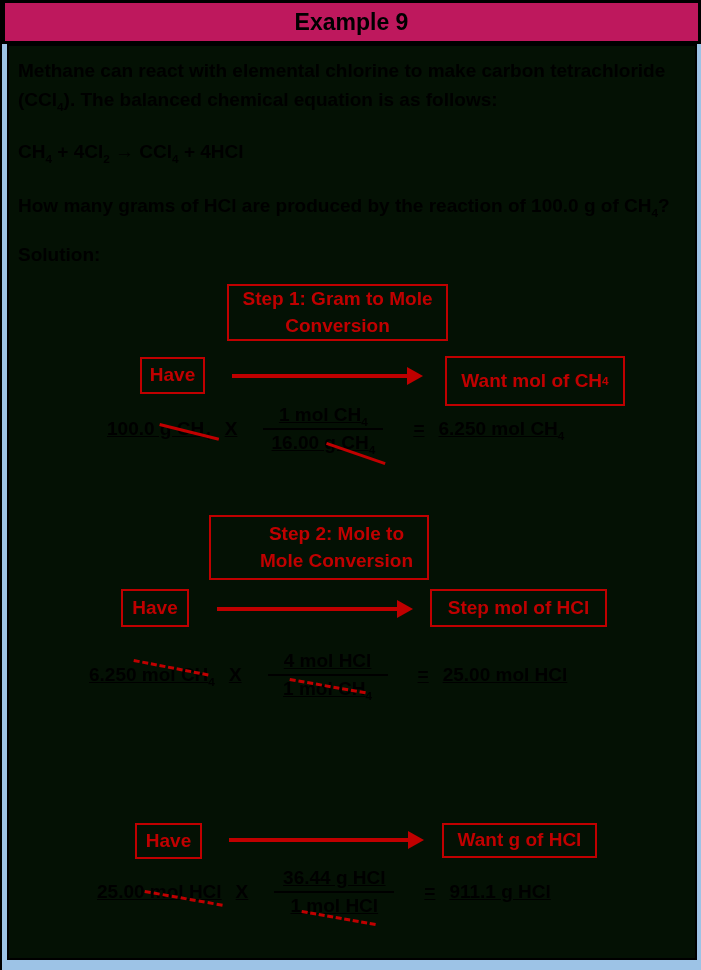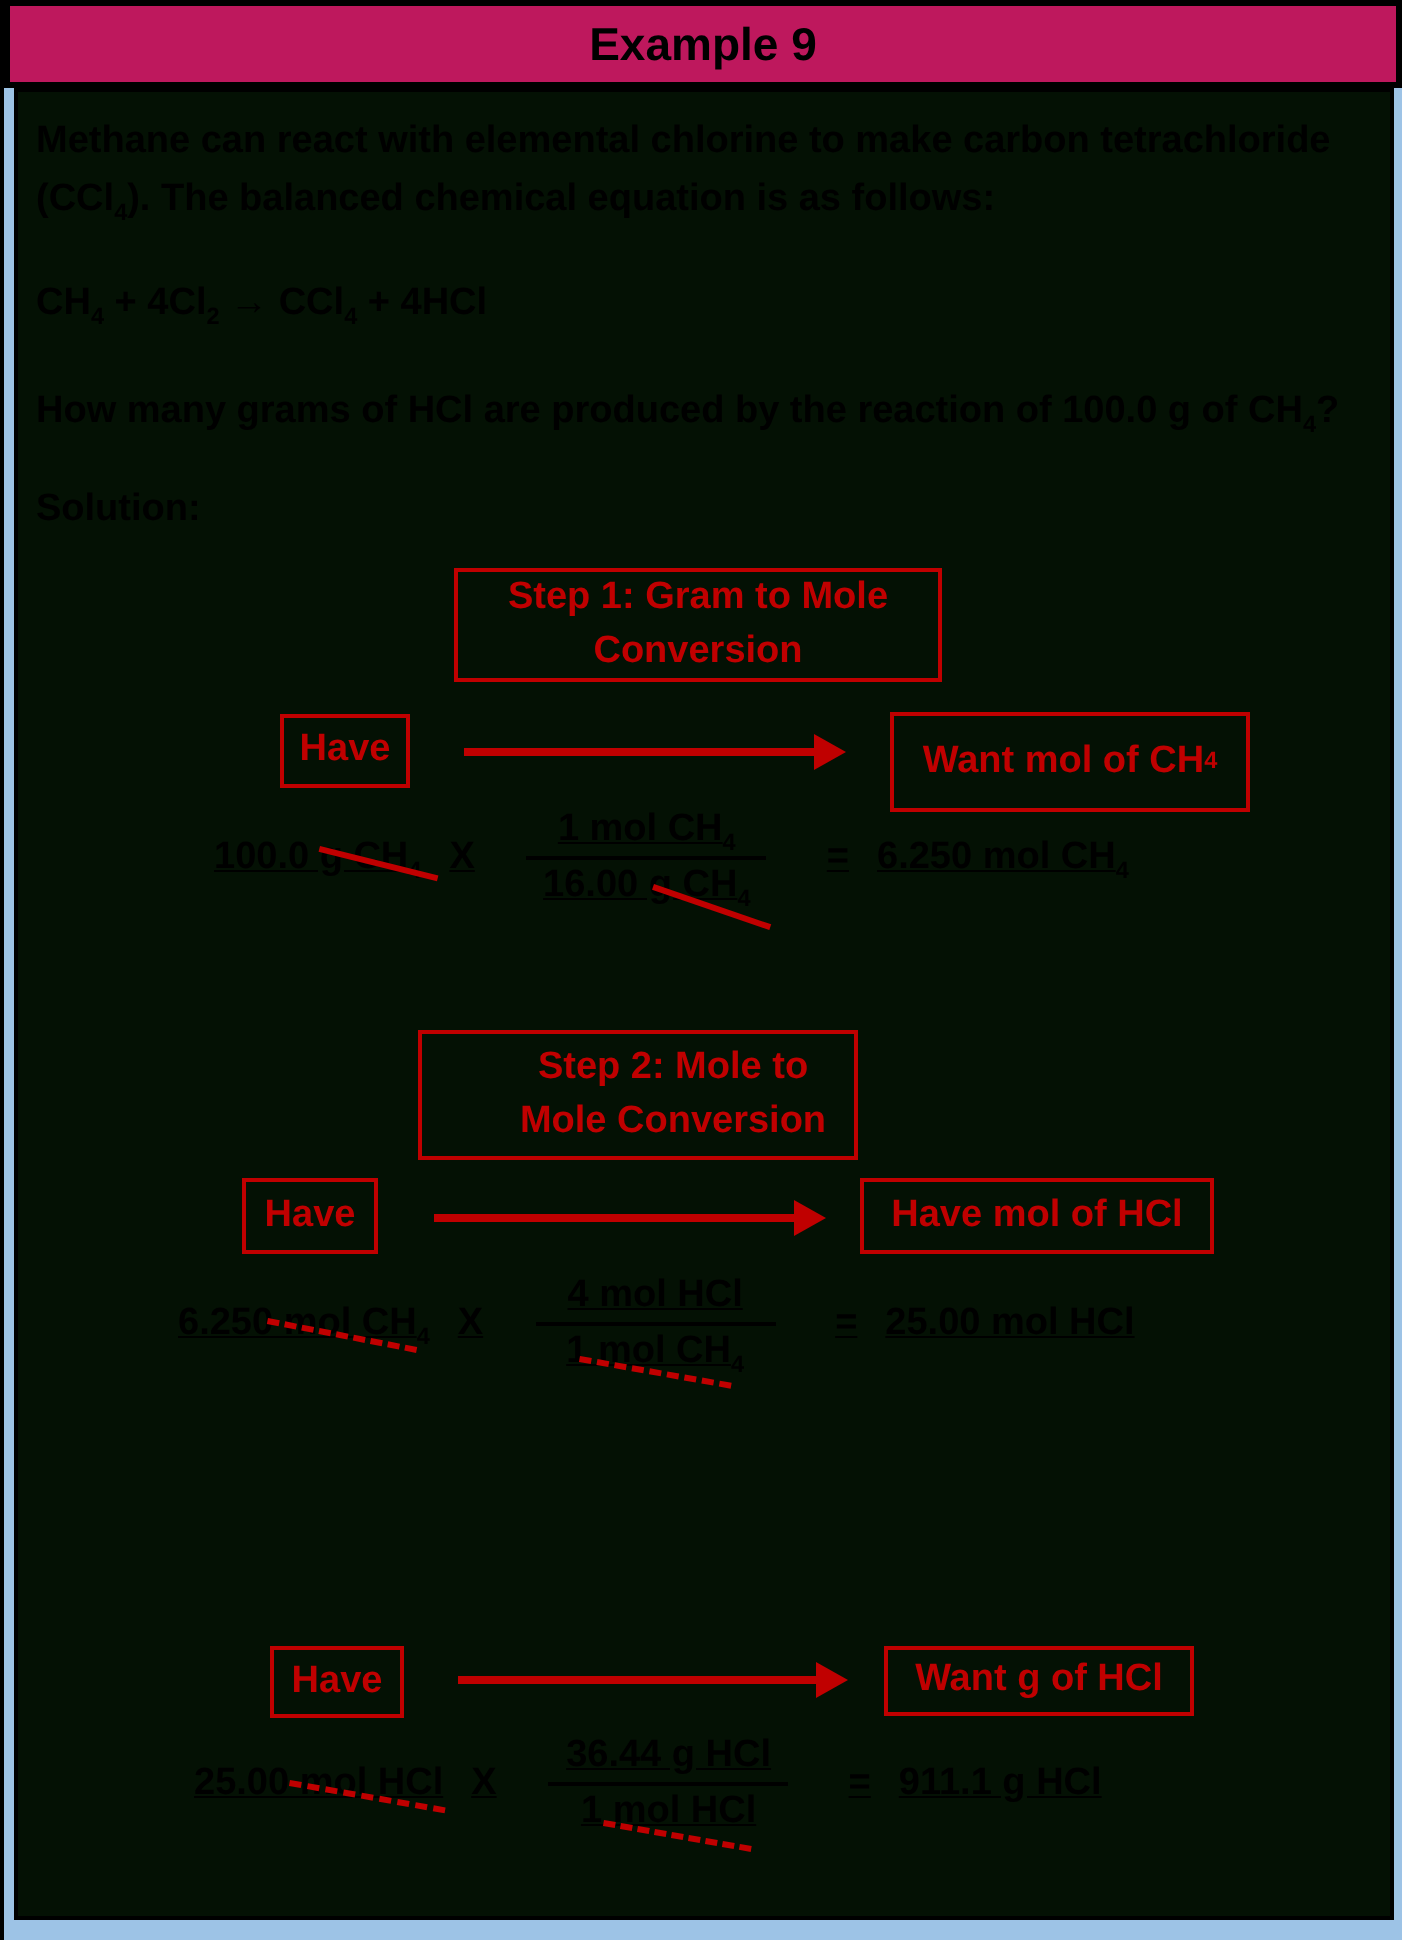--- a/index.html
+++ b/index.html
@@ -28,31 +28,31 @@
   .solution { left:9px;  top:195px; }
   sub { font-size:62%; line-height:0; }
 
   .rbox {
     position:absolute; box-sizing:border-box;
     border:2px solid #c00000; color:#c00000;
     display:flex; align-items:center; justify-content:center;
     font-size:19px; text-align:center; line-height:1.4;
   }
   
-  .t1 { left:218px; top:238px; width:244px; height:57px; }
+  .t1 { left:218px; top:238px; width:221px; height:57px; }
   .h1 { left:131px; top:311px; width:65px;  height:37px; }
   .w1 { left:436px; top:310px; width:180px; height:50px; }
   .a1 { left:223px; top:328px; width:176px; }
   .c1 { left:98px;  top:358px; }
   
   .t2 { left:200px; top:469px; width:220px; height:65px;padding-left:35px; }
   .h2 { left:112px; top:543px; width:68px;  height:38px; }
   .w2 { left:421px; top:543px; width:177px; height:38px; }
   .a2 { left:208px; top:561px; width:181px; }
-  .c2 { left:80px;  top:591px; }
+  .c2 { left:80px;  top:604px; }
   
   .t3 { left:211px; top:703px; width:224px; height:63px; }
   .h3 { left:126px; top:777px; width:67px;  height:36px; }
   .w3 { left:433px; top:777px; width:155px; height:35px; }
   .a3 { left:220px; top:792px; width:180px; }
   .c3 { left:88px;  top:821px; }
 
   .arrow { position:absolute; height:4px; background:#c00000; }
   .arrow::after {
     content:""; position:absolute; right:-15px; top:-7px;
@@ -113,21 +113,21 @@
       </span>
       <span class="eq">=</span>
       <span class="res">6.250 mol CH<sub>4</sub></span>
     </div>
     <div class="strike s1a"></div>
     <div class="strike s1b"></div>
 
     <div class="rbox t2">Step 2: Mole to Mole Conversion</div>
     <div class="rbox h2">Have</div>
     <div class="arrow a2"></div>
-    <div class="rbox w2">Have mol of HCl</div>
+    <div class="rbox w2">Step mol of HCl</div>
     <div class="calc c2">
       <span class="val">6.250 mol CH<sub>4</sub></span>
       <span class="mult">X</span>
       <span class="frac">
         <span class="num" style="display:block">4 mol HCl</span>
         <span class="bar" style="display:block"></span>
         <span class="den" style="display:block">1 mol CH<sub>4</sub></span>
       </span>
       <span class="eq">=</span>
       <span class="res">25.00 mol HCl</span>

